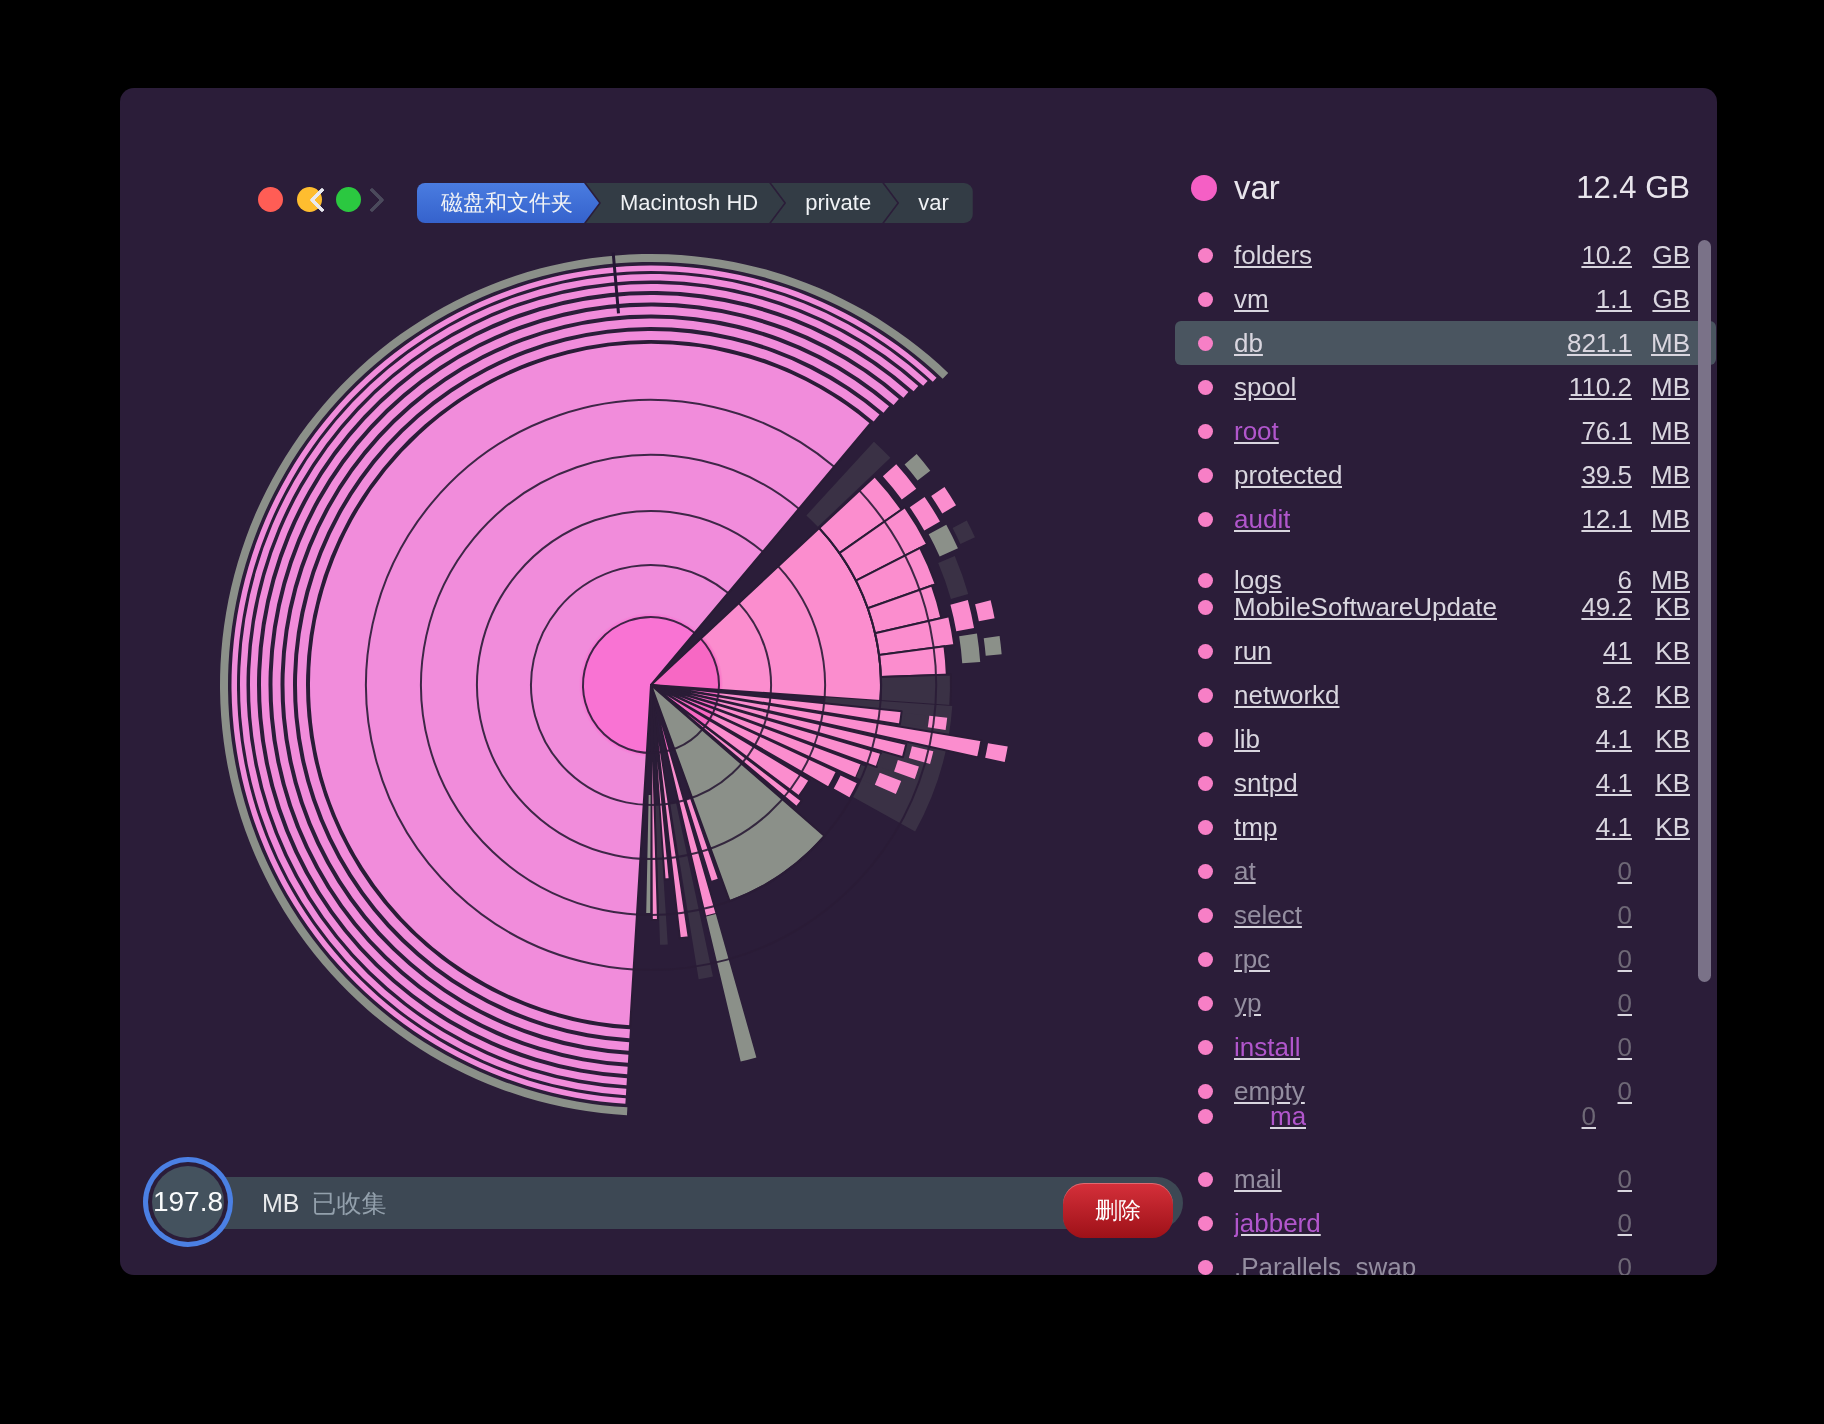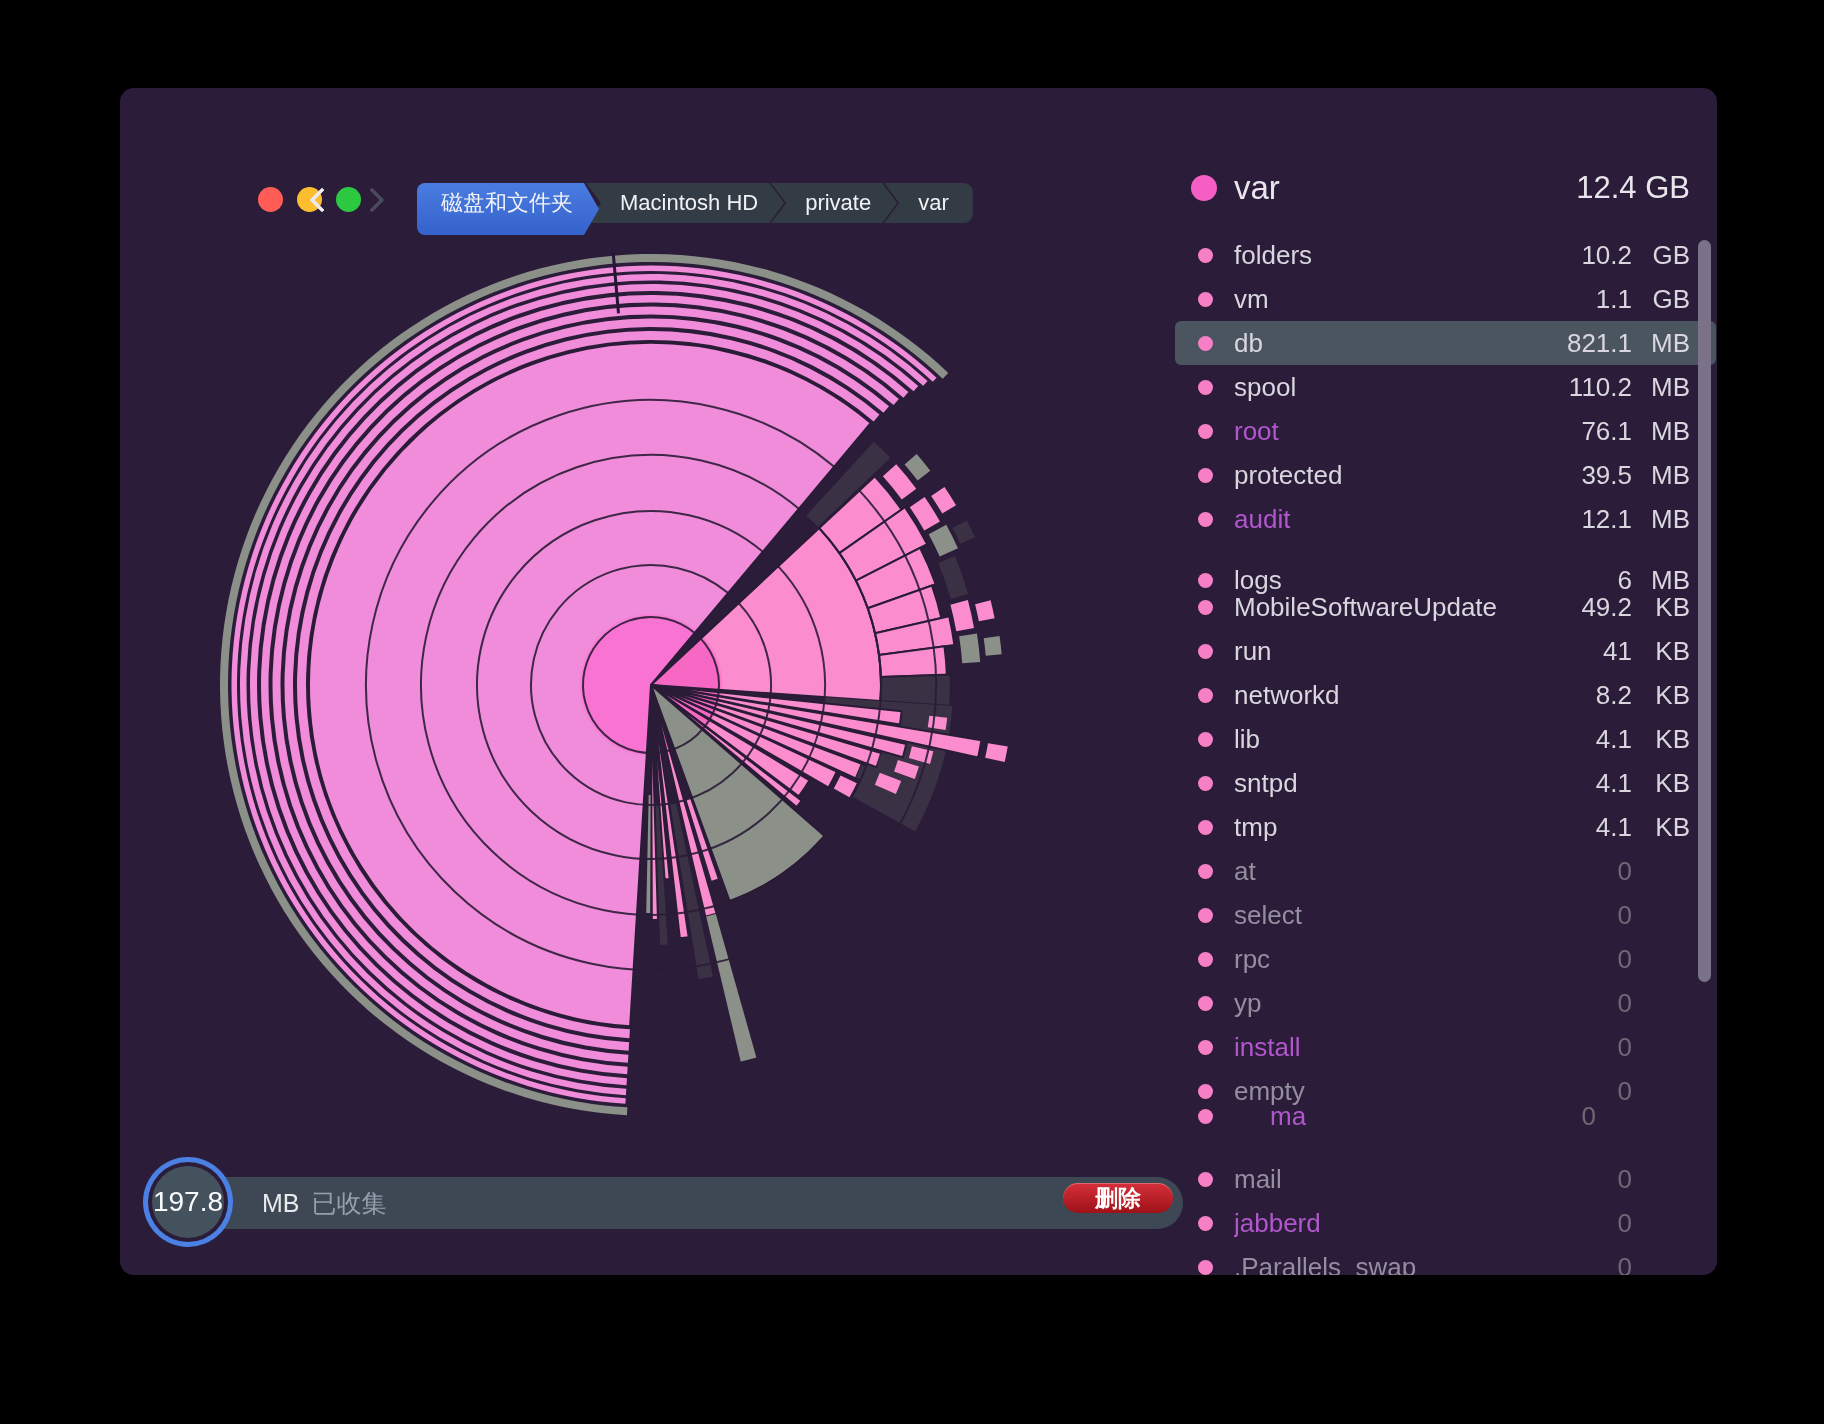--- a/index.html
+++ b/index.html
@@ -16,55 +16,55 @@
   #nav-fwd{left:236px;}
   .chev-l{width:14px;height:14px;border-left:4px solid #E9E9F0;border-bottom:4px solid #E9E9F0;
     transform:rotate(45deg);border-radius:2px;}
   .chev-r{width:14px;height:14px;border-left:4px solid #4B4A5C;border-bottom:4px solid #4B4A5C;
     transform:rotate(225deg);border-radius:2px;}
   #crumbs{position:absolute;left:297px;top:95px;height:40px;display:flex;}
   .crumb{height:40px;display:flex;align-items:center;justify-content:center;background:#333C45;
     color:#F0F2F5;font-size:22px;font-weight:500;padding:0 26px 0 34px;position:relative;
     clip-path:polygon(0 0,calc(100% - 15px) 0,100% 50%,calc(100% - 15px) 100%,0 100%,15px 50%);}
   .crumb + .crumb{margin-left:-13px;}
-  .crumb.first{border-radius:8px 0 0 8px;padding:0 26px 12px 24px;
+  .crumb.first{border-radius:8px 0 0 8px;padding:0 26px 0 24px;
     clip-path:polygon(0 0,calc(100% - 15px) 0,100% 50%,calc(100% - 15px) 100%,0 100%);
     background:linear-gradient(180deg,#4A7CE0,#3562CC);z-index:5;font-family:Liberation Serif, serif;}
   .crumb.last{border-radius:0 9px 9px 0;padding:0 24px 0 34px;
     clip-path:polygon(0 0,100% 0,100% 100%,0 100%,15px 50%);}
   .crumb:nth-child(2){z-index:4;} .crumb:nth-child(3){z-index:3;} .crumb:nth-child(4){z-index:2;}
   
   #sunburst{position:absolute;left:0;top:0;}
   
   #side-header{position:absolute;left:1055px;top:78px;width:541px;height:44px;display:flex;
     align-items:center;padding-right:0;}
   #side-header .bigdot{width:26px;height:26px;border-radius:50%;background:#F55FC5;margin-left:16px;}
   #side-header .hlabel{color:#E8E5EC;font-size:33px;margin-left:17px;font-weight:400;}
   #side-header .hval{margin-left:auto;margin-right:26px;color:#E8E5EC;font-size:31px;}
   #rows{position:absolute;left:0;top:0;width:100%;height:100%;}
   .row{position:absolute;left:1055px;width:541px;height:44px;display:flex;align-items:center;
-    font-size:26px;color:#D9D6DF;}
+    font-size:26px;color:#D9D6DF;text-decoration:underline;}
   .row.sel{background:#4A5560;border-radius:6px;}
   .row .dot{width:15px;height:15px;border-radius:50%;background:#F77FC6;margin-left:23px;flex:none;}
   .row .lbl{margin-left:21px;white-space:nowrap;overflow:hidden;}
   .row.purple .lbl{color:#B156CC;}
   .row.dim .lbl{color:#948EA0;}
   .row .num{margin-left:auto;min-width:92px;text-align:right;flex:none;}
   .row .unit{min-width:58px;text-align:right;margin-right:26px;flex:none;}
   .row.zero .num{color:#6E6876;}
   #scrollbar{position:absolute;left:1578px;top:152px;width:13px;height:742px;border-radius:7px;
     background:#7A7288;}
   
   #collect-bar{position:absolute;left:80px;top:1089px;width:983px;height:52px;background:#3D4854;
     border-radius:26px;display:flex;align-items:center;}
   #collect-text{margin-left:62px;font-size:25px;color:#93A0AC;}
   #collect-text .mb{color:#E8EAEC;margin-right:12px;}
-  #delete-btn{position:absolute;left:943px;top:1095px;width:110px;height:30px;border-radius:21px;
+  #delete-btn{position:absolute;left:943px;top:1095px;width:110px;height:55px;border-radius:21px;
     background:linear-gradient(180deg,#D5303A,#9E1118);box-shadow:inset 0 1px 0 rgba(255,255,255,.28);
-    display:flex;align-items:center;justify-content:center;color:#FFF;font-size:23px;font-weight:700;}
+    display:flex;align-items:center;justify-content:center;color:#FFF;font-size:23px;font-weight:400;}
   #badge{position:absolute;left:32px;top:1078px;width:72px;height:72px;border-radius:50%;
     background:#44525E;box-shadow:0 0 0 4px #2B1D39,0 0 0 9px #4B80E4;display:flex;
     align-items:center;justify-content:center;color:#FAFBFC;font-size:28px;}
 </style>
 </head>
 <body>
 
 <div id="win">
 
   <div class="light" id="light-red"></div>

